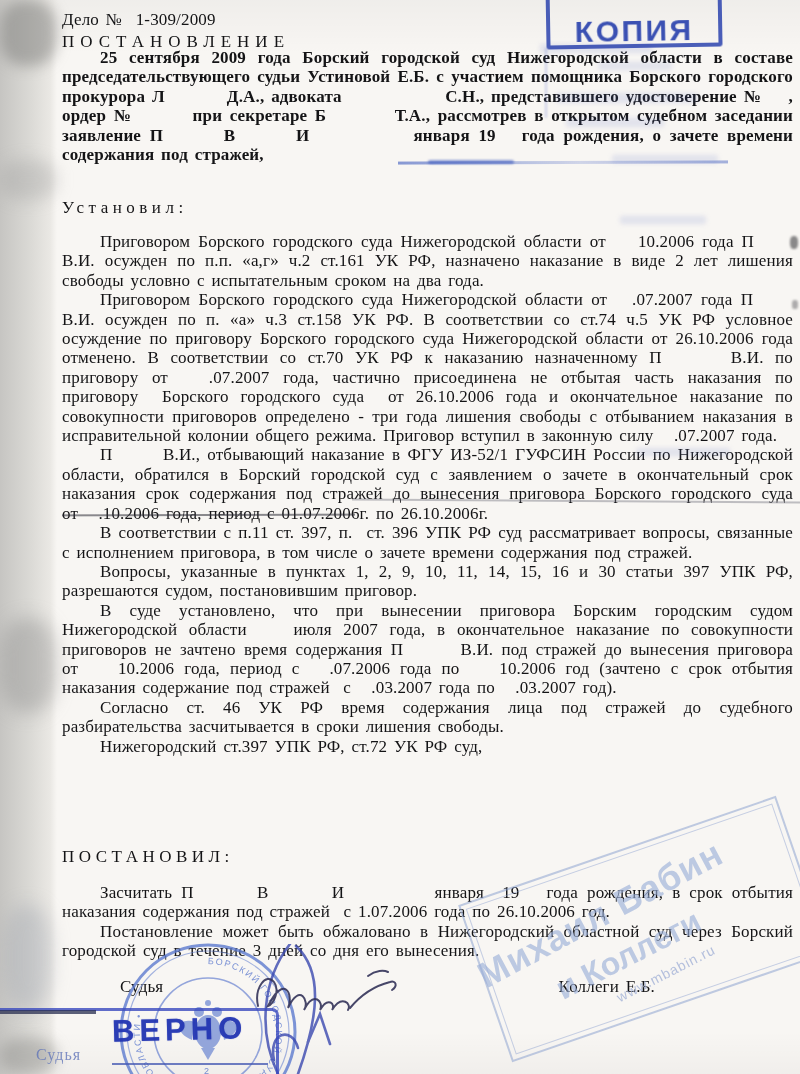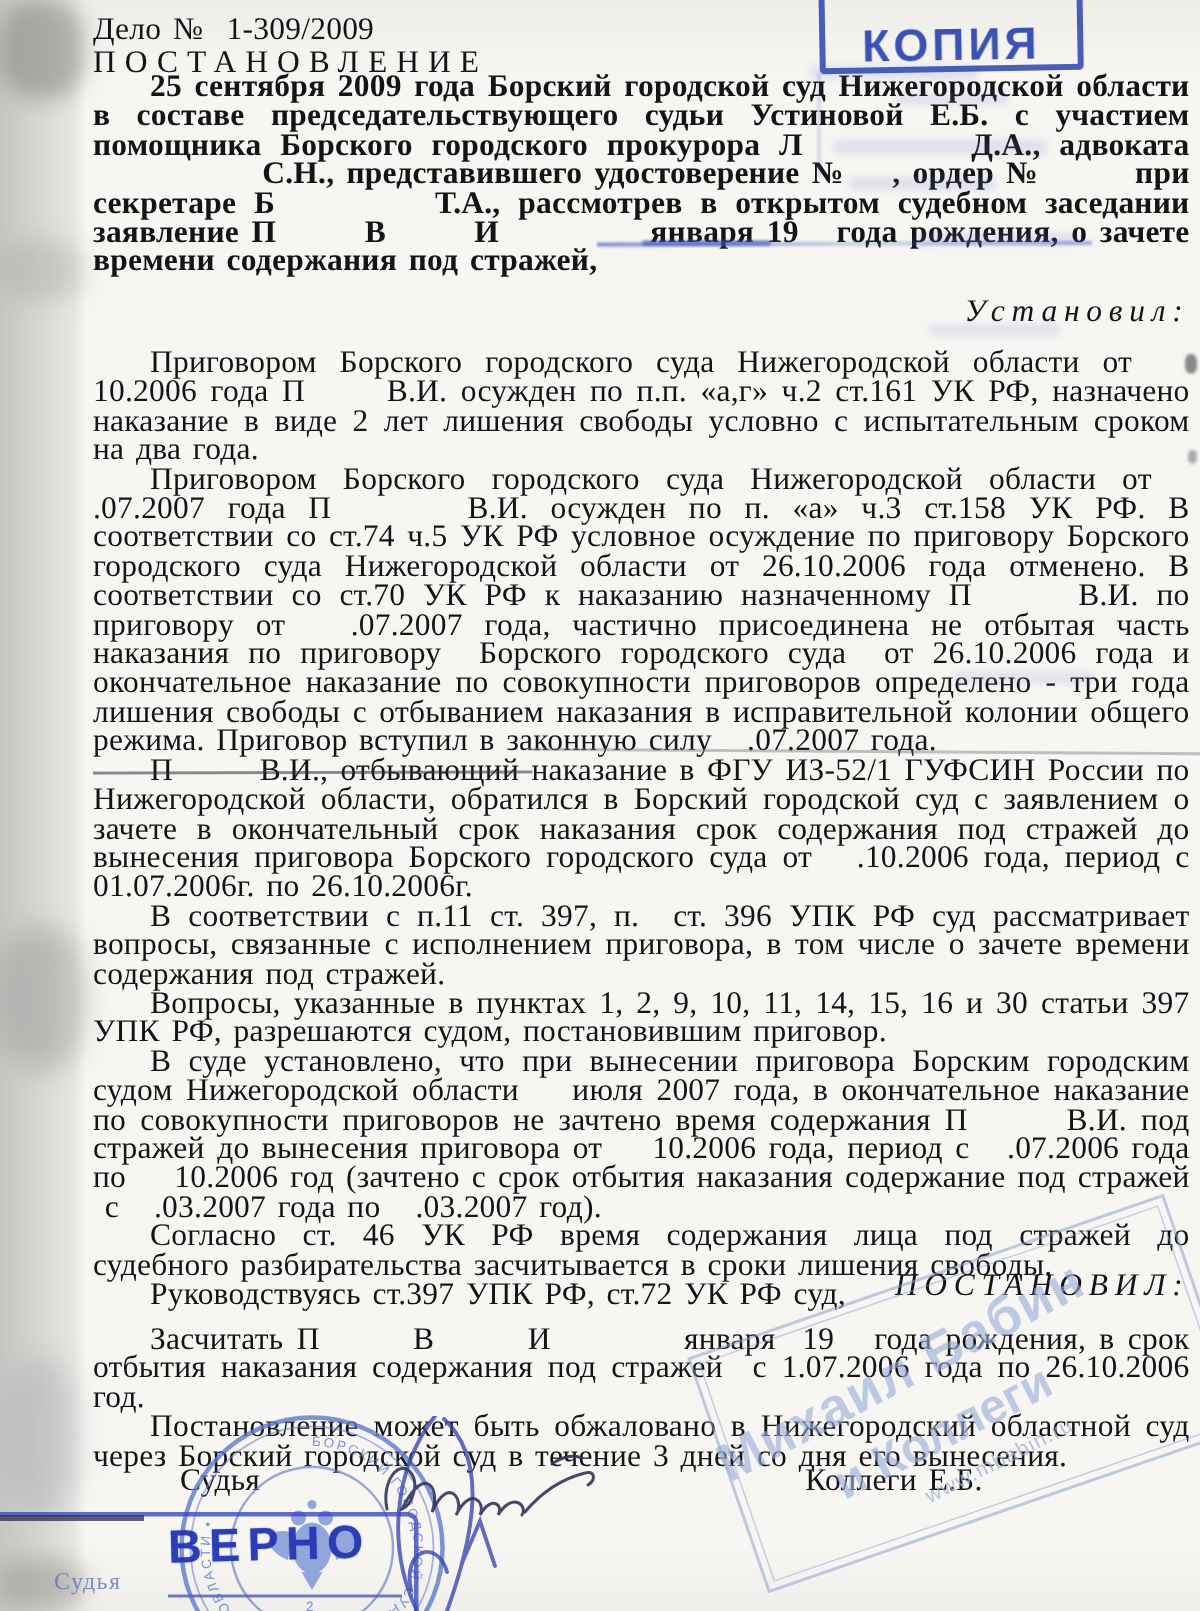--- a/index.html
+++ b/index.html
@@ -18,27 +18,27 @@
   .blotch{position:absolute;border-radius:40%;}
   .b1{left:0;top:0;width:57px;height:66px;background:rgba(110,110,108,.45);filter:blur(7px);}
   .b2{left:0;top:160px;width:57px;height:40px;background:rgba(150,150,148,.3);filter:blur(8px);}
   .b3{left:0;top:618px;width:57px;height:95px;background:rgba(135,135,133,.38);filter:blur(9px);}
   .b4{left:4px;top:905px;width:48px;height:105px;background:rgba(150,155,168,.32);filter:blur(9px);}
   .b5{left:0;top:1038px;width:57px;height:36px;background:rgba(125,125,123,.38);filter:blur(7px);}
   .sm1{left:790px;top:236px;width:8px;height:13px;background:rgba(45,45,50,.55);filter:blur(1.2px);}
   .sm2{left:792px;top:300px;width:6px;height:9px;background:rgba(60,60,65,.4);filter:blur(1.2px);}
 
   
-  .tb{position:absolute;left:62px;width:731px;font-size:21px;line-height:19.4px;
+  .tb{position:absolute;left:62px;width:731px;font-size:17px;line-height:19.4px;
       text-align:justify;word-spacing:2.4px;letter-spacing:.15px;}
   .tb p{margin:0;text-indent:38px;}
   .case-number{top:10px;text-align:left;}
   .doc-title{top:32px;letter-spacing:6px;word-spacing:0;}
   .intro{top:48px;font-weight:bold;}
-  .h-center{text-align:right;letter-spacing:4.5px;word-spacing:0;font-style:italic;}
+  .h-center{text-align:left;letter-spacing:4.5px;word-spacing:0;}
   .h-found{top:198px;}
   .found-block{top:232px;}
   .h-resolved{top:847px;}
   .resolved-block{top:883px;}
   .footer-row{top:977px;display:flex;text-align:left;}
   .judge-label{margin-left:58px;}
   .judge-name{margin-left:auto;margin-right:138px;}
 
   
   .kopiya{position:absolute;left:546px;top:-16px;width:168px;height:56px;
@@ -123,21 +123,21 @@
   <div class="tb h-center h-found">Установил:</div>
 
   <div class="tb found-block">
     <p>Приговором Борского городского суда Нижегородской области от&nbsp;&nbsp;&nbsp; 10.2006 года П&nbsp;&nbsp;&nbsp;&nbsp;&nbsp; В.И. осужден по п.п. «а,г» ч.2 ст.161 УК РФ, назначено наказание в виде 2 лет лишения свободы условно с испытательным сроком на два года.</p>
     <p>Приговором Борского городского суда Нижегородской области от&nbsp;&nbsp; .07.2007 года П&nbsp;&nbsp;&nbsp;&nbsp;&nbsp; В.И. осужден по п. «а» ч.3 ст.158 УК РФ. В соответствии со ст.74 ч.5 УК РФ условное осуждение по приговору Борского городского суда Нижегородской области от 26.10.2006 года отменено. В соответствии со ст.70 УК РФ к наказанию назначенному П&nbsp;&nbsp;&nbsp;&nbsp;&nbsp; В.И. по приговору от&nbsp;&nbsp; .07.2007 года, частично присоединена не отбытая часть наказания по приговору &nbsp;Борского городского суда &nbsp;от 26.10.2006 года и окончательное наказание по совокупности приговоров определено - три года лишения свободы с отбыванием наказания в исправительной колонии общего режима. Приговор вступил в законную силу&nbsp;&nbsp; .07.2007 года.</p>
     <p>П&nbsp;&nbsp;&nbsp;&nbsp;&nbsp;&nbsp; В.И., отбывающий наказание в ФГУ ИЗ-52/1 ГУФСИН России по Нижегородской области, обратился в Борский городской суд с заявлением о зачете в окончательный срок наказания срок содержания под стражей до вынесения приговора Борского городского суда от&nbsp;&nbsp; .10.2006 года, период с 01.07.2006г. по 26.10.2006г.</p>
     <p>В соответствии с п.11 ст. 397, п.&nbsp; ст. 396 УПК РФ суд рассматривает вопросы, связанные с исполнением приговора, в том числе о зачете времени содержания под стражей.</p>
     <p>Вопросы, указанные в пунктах 1, 2, 9, 10, 11, 14, 15, 16 и 30 статьи 397 УПК РФ, разрешаются судом, постановившим приговор.</p>
     <p>В суде установлено, что при вынесении приговора Борским городским судом Нижегородской области&nbsp;&nbsp;&nbsp; июля 2007 года, в окончательное наказание по совокупности приговоров не зачтено время содержания П&nbsp;&nbsp;&nbsp;&nbsp;&nbsp;&nbsp; В.И. под стражей до вынесения приговора от&nbsp;&nbsp;&nbsp; 10.2006 года, период с&nbsp;&nbsp; .07.2006 года по&nbsp;&nbsp;&nbsp; 10.2006 год (зачтено с срок отбытия наказания содержание под стражей &nbsp;с&nbsp;&nbsp; .03.2007 года по&nbsp;&nbsp; .03.2007 год).</p>
     <p>Согласно ст. 46 УК РФ время содержания лица под стражей до судебного разбирательства засчитывается в сроки лишения свободы.</p>
-    <p>Руководствуясь ст.397 УПК РФ, ст.72 УК РФ суд,</p>
+    <p>Нижегородский ст.397 УПК РФ, ст.72 УК РФ суд,</p>
   </div>
 
   <div class="tb h-center h-resolved">ПОСТАНОВИЛ:</div>
 
   <div class="tb resolved-block">
     <p>Засчитать П&nbsp;&nbsp;&nbsp;&nbsp;&nbsp;&nbsp; В&nbsp;&nbsp;&nbsp;&nbsp;&nbsp;&nbsp; И&nbsp;&nbsp;&nbsp;&nbsp;&nbsp;&nbsp;&nbsp;&nbsp;&nbsp; января&nbsp; 19&nbsp;&nbsp; года рождения, в срок отбытия наказания содержания под стражей &nbsp;с 1.07.2006 года по 26.10.2006 год.</p>
     <p>Постановление может быть обжаловано в Нижегородский областной суд через Борский городской суд в течение 3 дней со дня его вынесения.</p>
   </div>
 
   <div class="tb footer-row">

